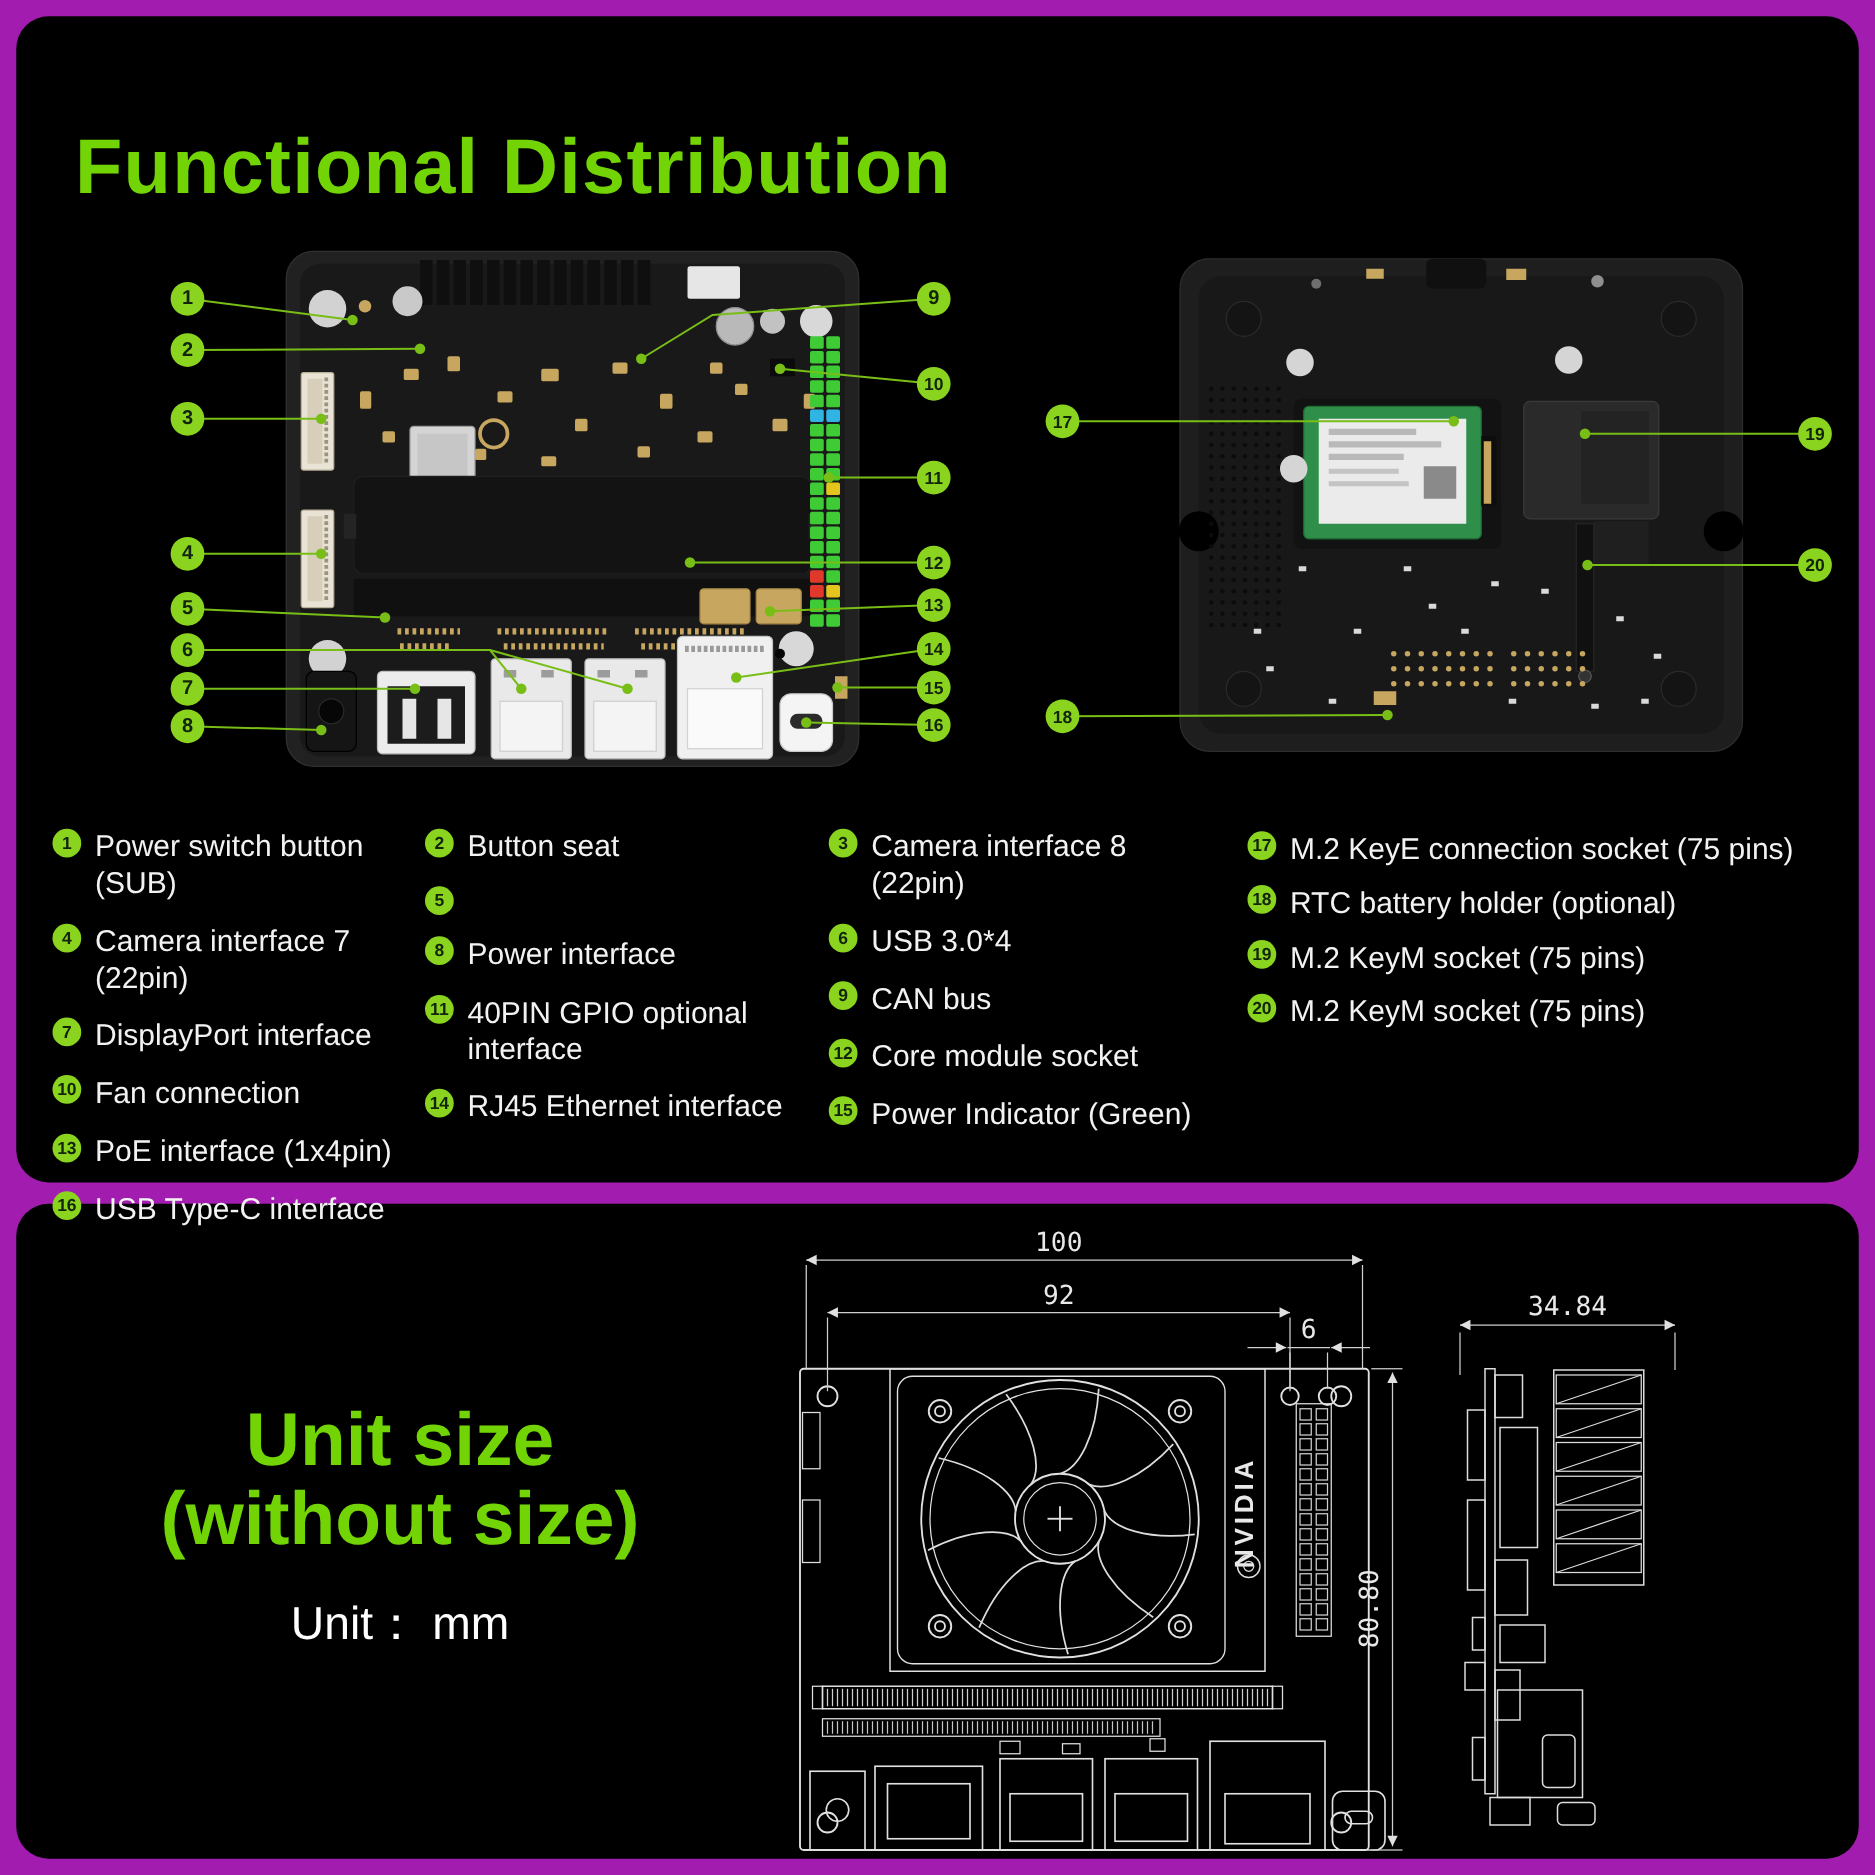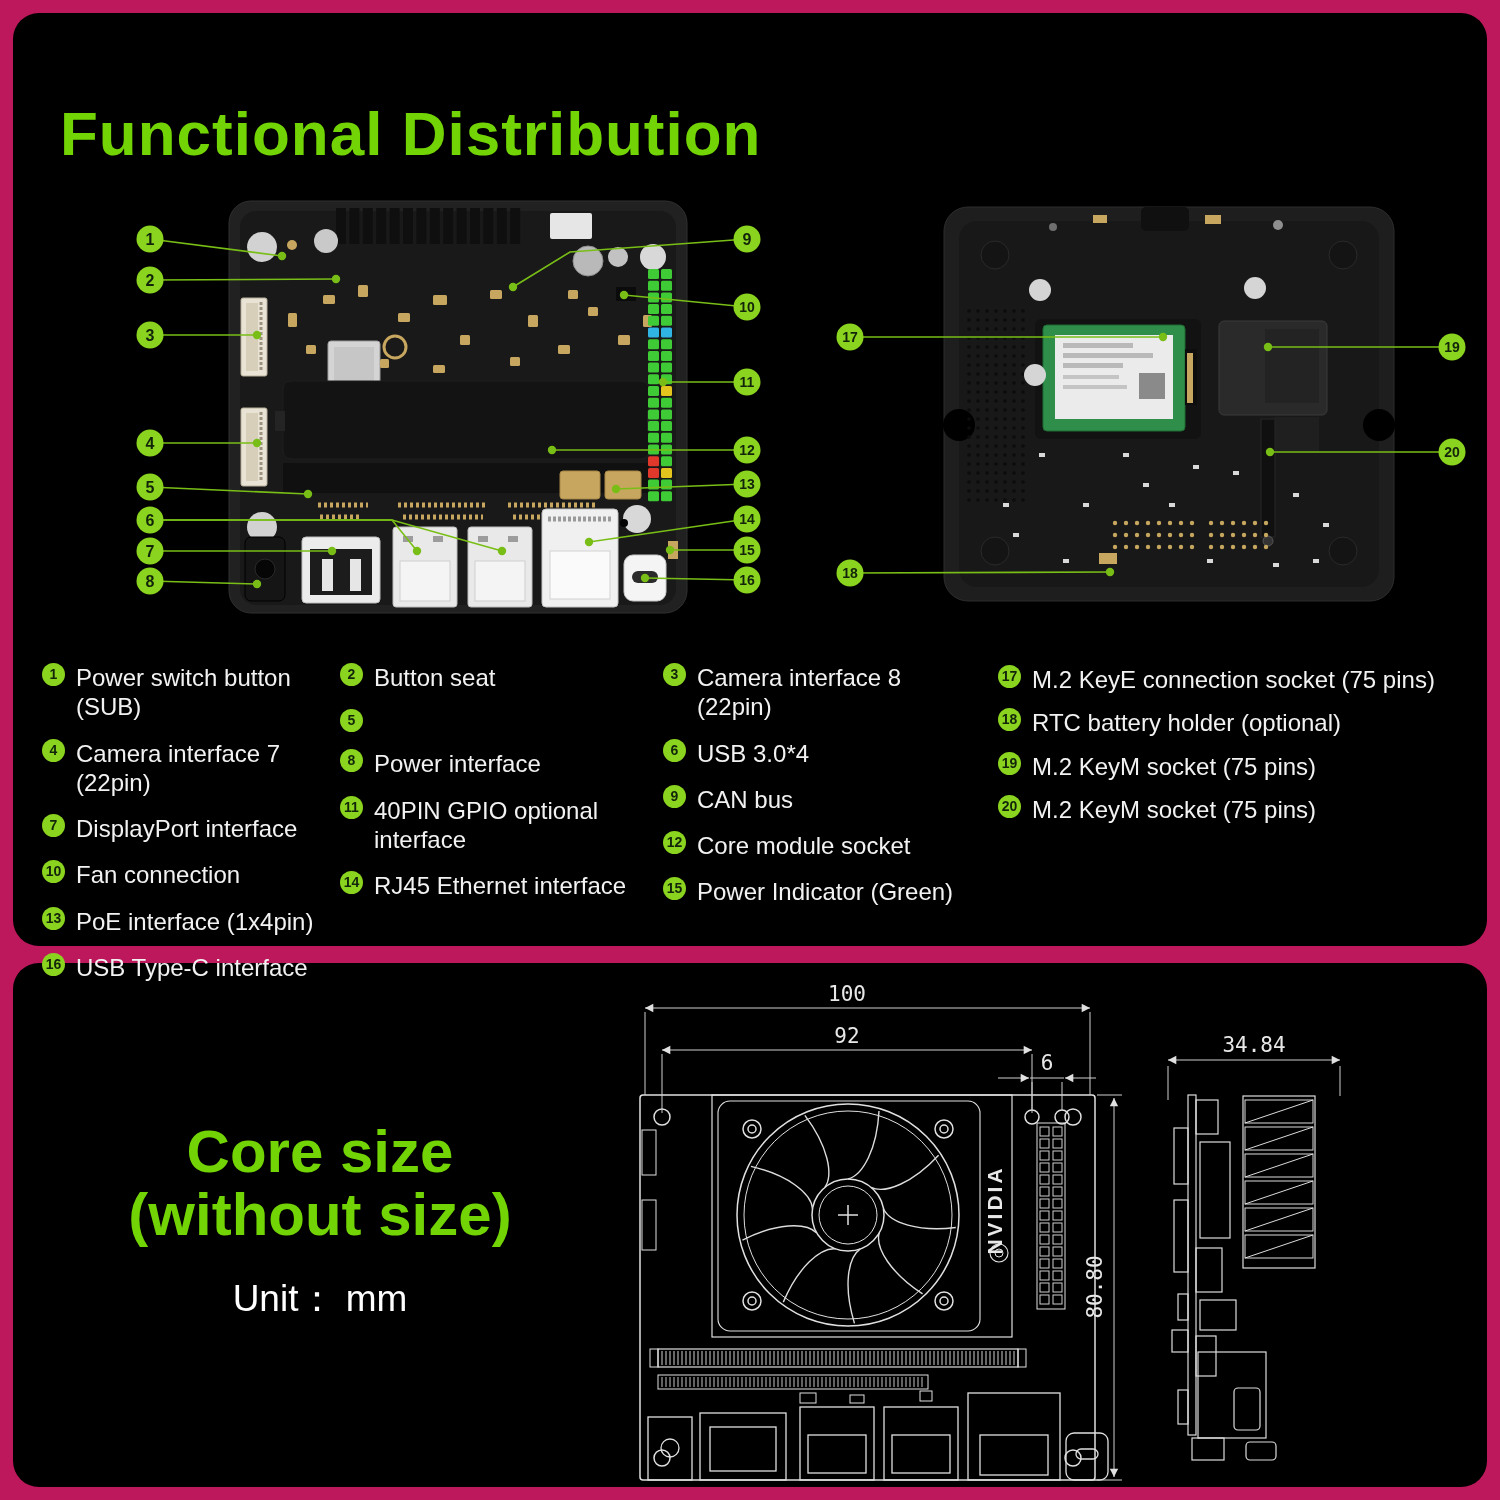--- a/index.html
+++ b/index.html
@@ -1,16 +1,16 @@
 <!DOCTYPE html>
 <html><head>
 <meta charset="utf-8">
 <style>
   html,body{margin:0;padding:0;background:#000;}
-  .page{position:relative;width:1500px;height:1500px;background:#be185d;overflow:hidden;
+  .page{position:relative;width:1500px;height:1500px;background:#a21caf;overflow:hidden;
         font-family:"Liberation Sans",sans-serif;}
   .card{position:absolute;left:13px;right:13px;background:#000;border-radius:26px;}
   .card-top{top:13px;height:933px;}
   .card-bottom{top:963px;height:524px;}
   .abs{position:absolute;}
   .page-title{position:absolute;left:60px;top:56px;font-size:62px;font-weight:bold;letter-spacing:1px;}
   .legend-col{position:absolute;display:flex;flex-direction:column;}
   .legend-item{display:flex;gap:11px;align-items:flex-start;}
   .badge{flex:0 0 23px;width:23px;height:23px;border-radius:50%;
          color:#12250a;font-weight:bold;font-size:14px;line-height:23px;
@@ -669,21 +669,21 @@
           <span class="legend-label">M.2 KeyM socket (75 pins)</span>
         </div>
         <div class="legend-item">
           <span class="badge" style="background: rgb(138, 212, 31);">20</span>
           <span class="legend-label">M.2 KeyM socket (75 pins)</span>
         </div>
       </div>
     </div>
 
   <div class="bs-block">
-    <div class="bs-line" style="color: rgb(114, 212, 5);">Core size</div>
+    <div class="bs-line" style="color: rgb(114, 212, 5);">Unit size</div>
     <div class="bs-line" style="color: rgb(114, 212, 5);">(without size)</div>
     <div class="bs-unit">Unit： mm</div>
   </div>
 
   <svg class="abs" id="front-drawing" style="left:600px;top:965px" width="560" height="535" viewBox="0 0 560 535">
     <defs>
       <marker id="ma" viewBox="0 0 12 12" refX="11" refY="6" markerWidth="10" markerHeight="10" orient="auto-start-reverse">
         <path d="M1,1 L11,6 L1,11 z" fill="#e0e0e0"></path>
       </marker>
     </defs>

